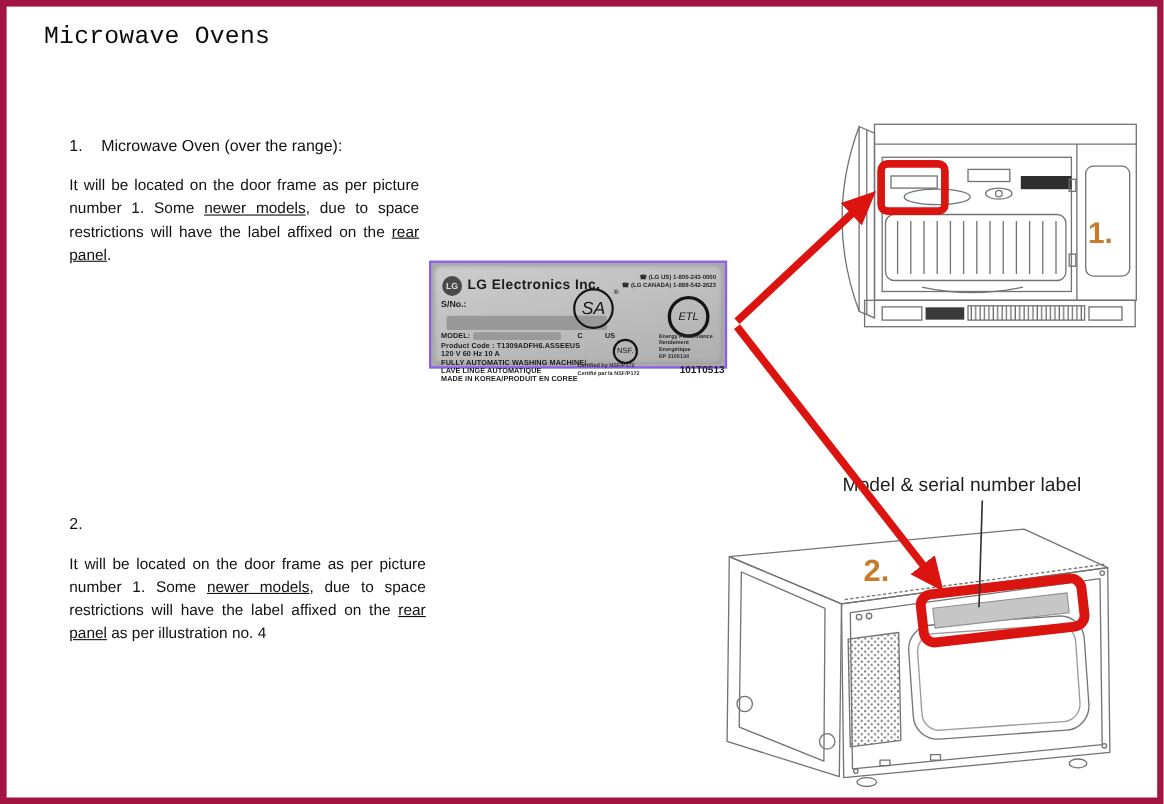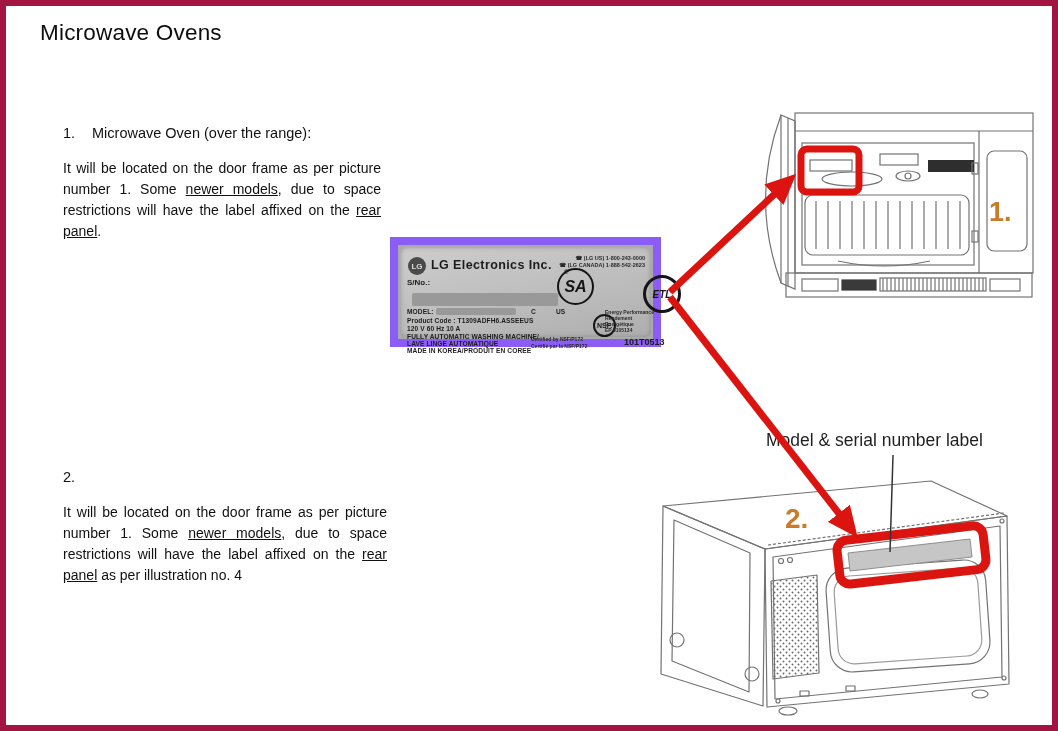--- a/index.html
+++ b/index.html
@@ -1,45 +1,45 @@
 <!DOCTYPE html>
 <html><head>
 <meta charset="utf-8">
 <style>
   html,body{margin:0;padding:0;background:#fff;}
   *{box-sizing:border-box;}
   body{font-family:"Liberation Sans",sans-serif;}
   #page{position:relative;width:1058px;height:731px;background:#fff;overflow:hidden;}
   #border-frame{position:absolute;inset:0;border:6px solid #A21441;pointer-events:none;z-index:20;}
-  #page-title{position:absolute;left:40px;top:20px;font-size:22.5px;color:#0d0d0d;letter-spacing:.2px;}
+  #page-title{position:absolute;left:40px;top:20px;font-size:22.5px;color:#0d0d0d;letter-spacing:.2px;font-family:Liberation Mono, monospace;}
   .section{position:absolute;width:318px;color:#111;}
   #section-1{left:63px;top:123px;}
   #section-2{left:63px;top:467px;width:324px;}
   .sec-head{display:flex;font-size:14.5px;line-height:21px;}
   .sec-num{width:29px;flex:0 0 29px;}
   .sec-head-text{}
   .sec-body{font-size:14px;line-height:21px;text-align:justify;margin-top:14px;}
   .u{text-decoration:underline;}
   
-  #label-figure{position:absolute;left:390px;top:237px;width:271px;height:110px;
-    border:8px solid #8b5cf6;background:#a9a9a9;z-index:3;}
+  #label-figure{position:absolute;left:390px;top:237px;width:271px;height:98px;
+    border:2px solid #8b5cf6;background:#a9a9a9;z-index:3;}
   #label-plate{position:absolute;inset:2px;border-radius:6px;
     background:linear-gradient(168deg,#cdcdcd 0%,#bdbdbd 55%,#aeaeae 100%);
     box-shadow:inset 0 0 5px #8d8d8d;font-family:"Liberation Sans",sans-serif;color:#1c1c1c;}
   #label-plate div{position:absolute;white-space:nowrap;}
   .lbl-logo{left:8px;top:10px;width:18px;height:18px;border-radius:50%;
     background:#4a4a4a;color:#dcdcdc;font-size:8px;font-weight:bold;
     display:flex;align-items:center;justify-content:center;}
   .lbl-brand{left:31px;top:11px;font-size:12.5px;font-weight:bold;letter-spacing:.4px;}
   .lbl-phone{right:6px;font-size:5.5px;font-weight:bold;text-align:right;color:#2a2a2a;}
   .lbl-sno{left:7px;top:31px;font-size:8px;font-weight:bold;}
   .smudge{background:#999;border-radius:2px;filter:blur(.7px);}
   .lbl-small{font-size:6.6px;font-weight:bold;letter-spacing:.1px;}
   .mark-circle{border:2.5px solid #151515;border-radius:50%;color:#151515;
-    display:flex;align-items:center;justify-content:center;font-weight:bold;margin-left:30px;}
+    display:flex;align-items:center;justify-content:center;font-weight:normal;}
   .lbl-tiny{font-size:5px;font-weight:bold;color:#2a2a2a;}
   
   .figure-svg{position:absolute;}
   #annotation-label{position:absolute;left:766px;top:430px;font-size:17.5px;color:#1f1f1f;z-index:4;}
   #overlay{position:absolute;left:0;top:0;z-index:10;pointer-events:none;}
 </style>
 </head>
 <body>
 
 <div id="page">

